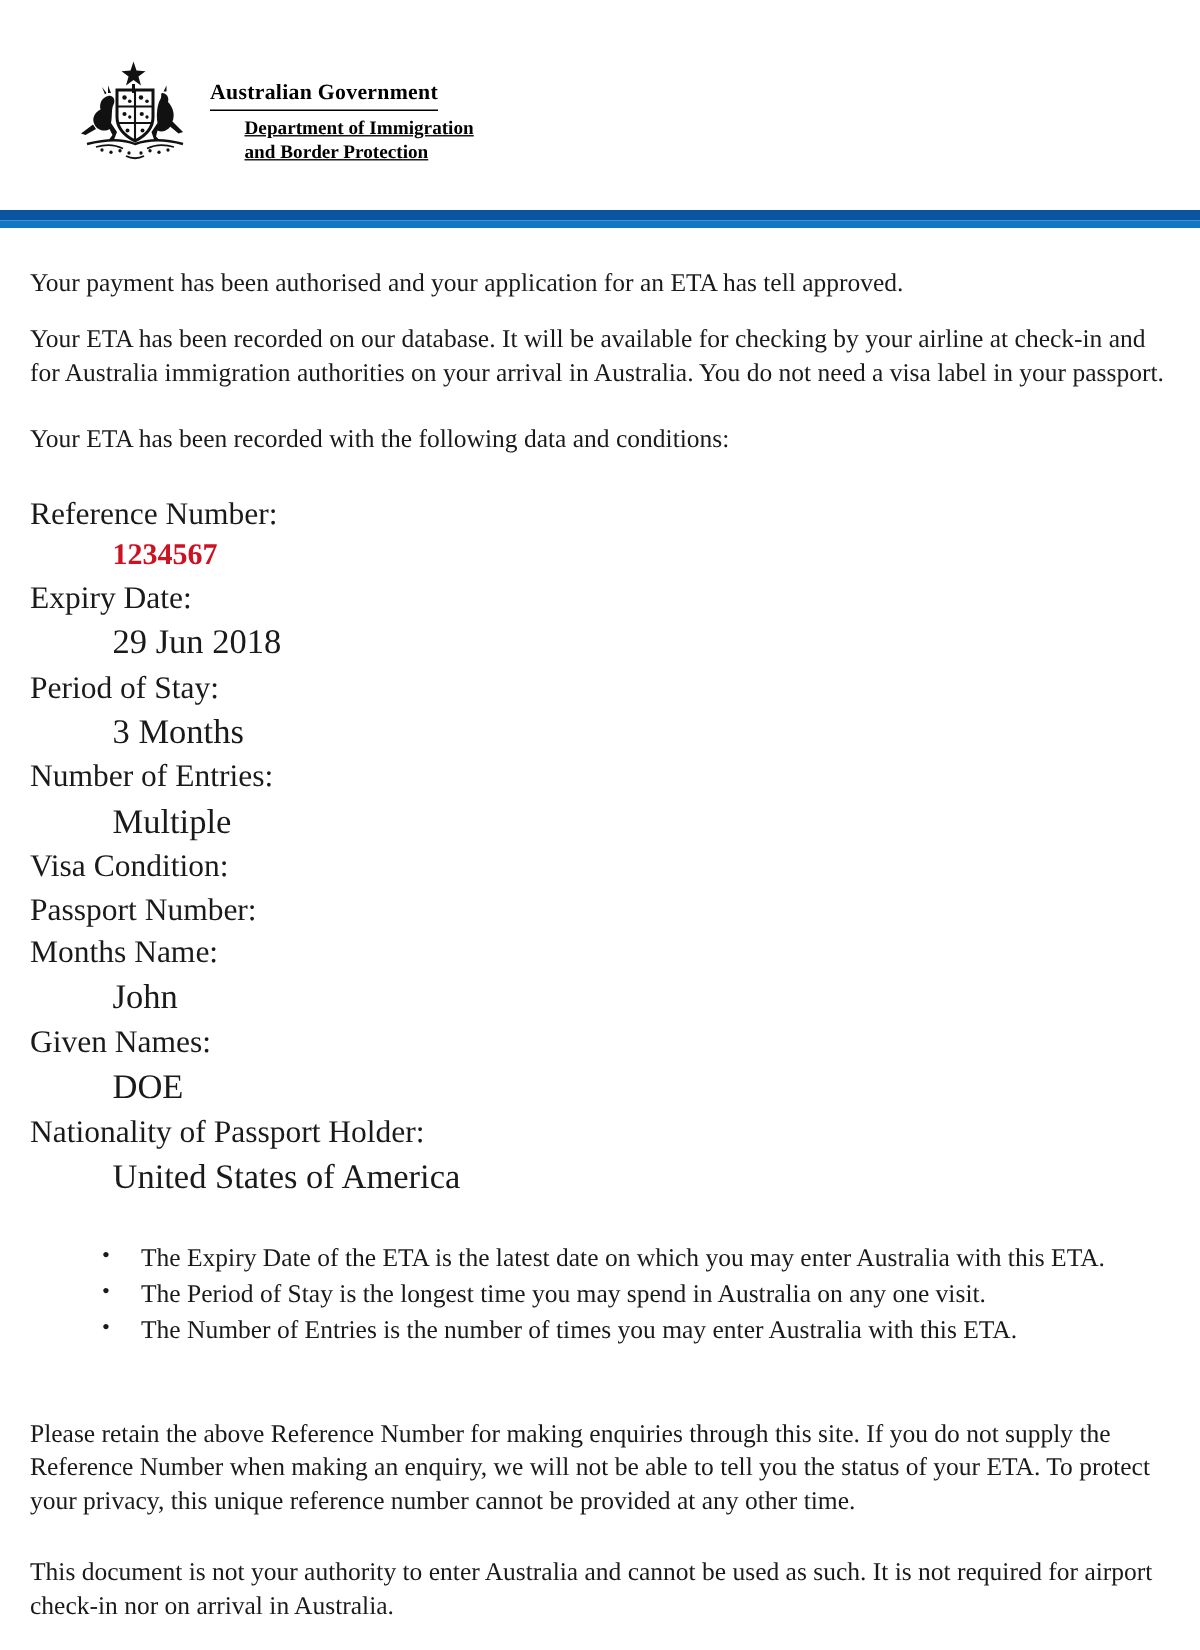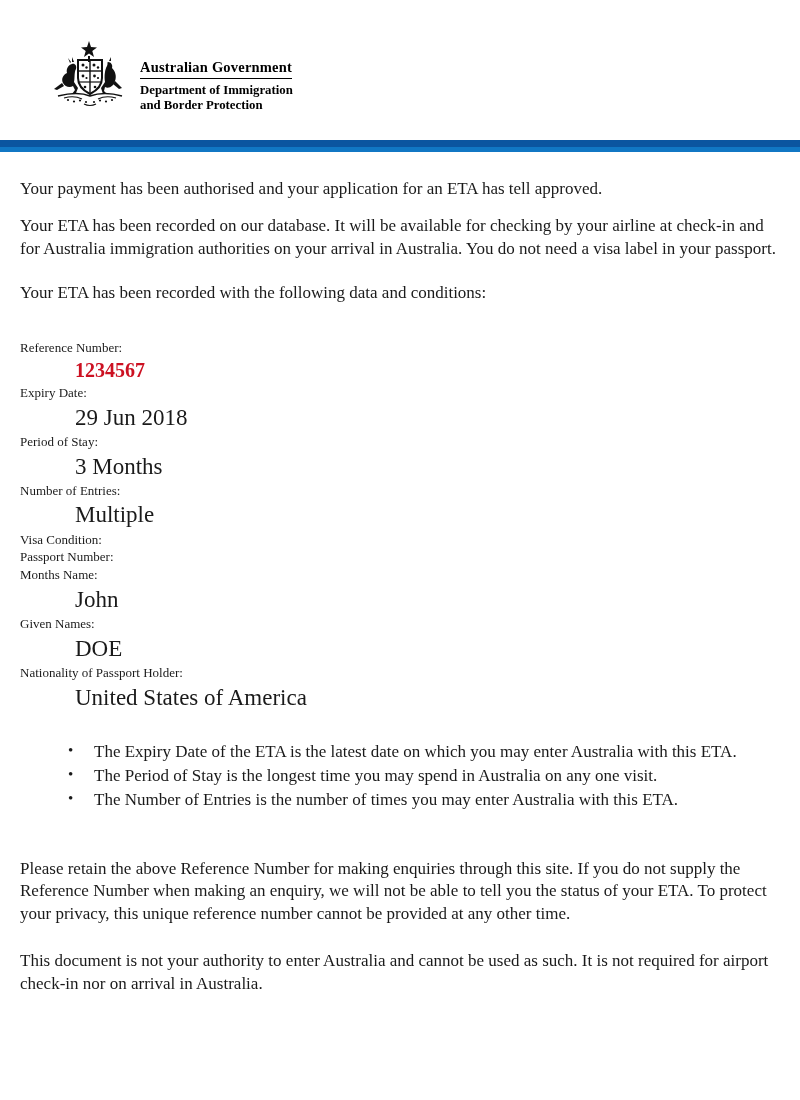--- a/index.html
+++ b/index.html
@@ -20,21 +20,22 @@
   
   .masthead {
     height: 140px;
     position: relative;
   }
   .crest-block {
     position: absolute;
     left: 48px;
     top: 38px;
     display: flex;
-    align-items: flex-end;
+    align-items: center;
+    text-decoration: underline;
   }
   .crest {
     width: 84px;
     height: 76px;
     flex: 0 0 auto;
   }
   .gov-text {
     margin-left: 8px;
     padding-top: 10px;
     font-family: "Liberation Serif", "DejaVu Serif", serif;
@@ -49,20 +50,21 @@
     border-bottom: 1.6px solid #000;
     display: inline-block;
   }
   .gov-line2 {
     font-size: 12.8px;
     font-weight: bold;
     color: #000;
     line-height: 1.22;
     margin-top: 4px;
     white-space: nowrap;
+    margin-left: 23px;
   }
 
   .rule-dark {
     height: 7px;
     background: #0b55a0;
     width: 100%;
   }
   .rule-light {
     height: 5px;
     background: #1177c4;
@@ -73,26 +75,26 @@
   .content {
     padding: 0 18px 0 20px;
     font-size: 17px;
     line-height: 1.34;
   }
   .para {
     margin: 0 0 14px 0;
     max-width: 758px;
   }
   .para.first { margin-top: 26px; }
-  .para.spaced { margin-top: 22px; margin-bottom: 34px; }
+  .para.spaced { margin-top: 22px; margin-bottom: 23px; }
 
   
   .fields { margin: 0; }
   .field-label {
-    font-size: 13px;
+    font-size: 21px;
     line-height: 1.36;
   }
   .field-value {
     font-size: 23px;
     line-height: 1.36;
     padding-left: 55px;
   }
   .field-value.ref {
     color: #cc1122;
     font-weight: bold;

